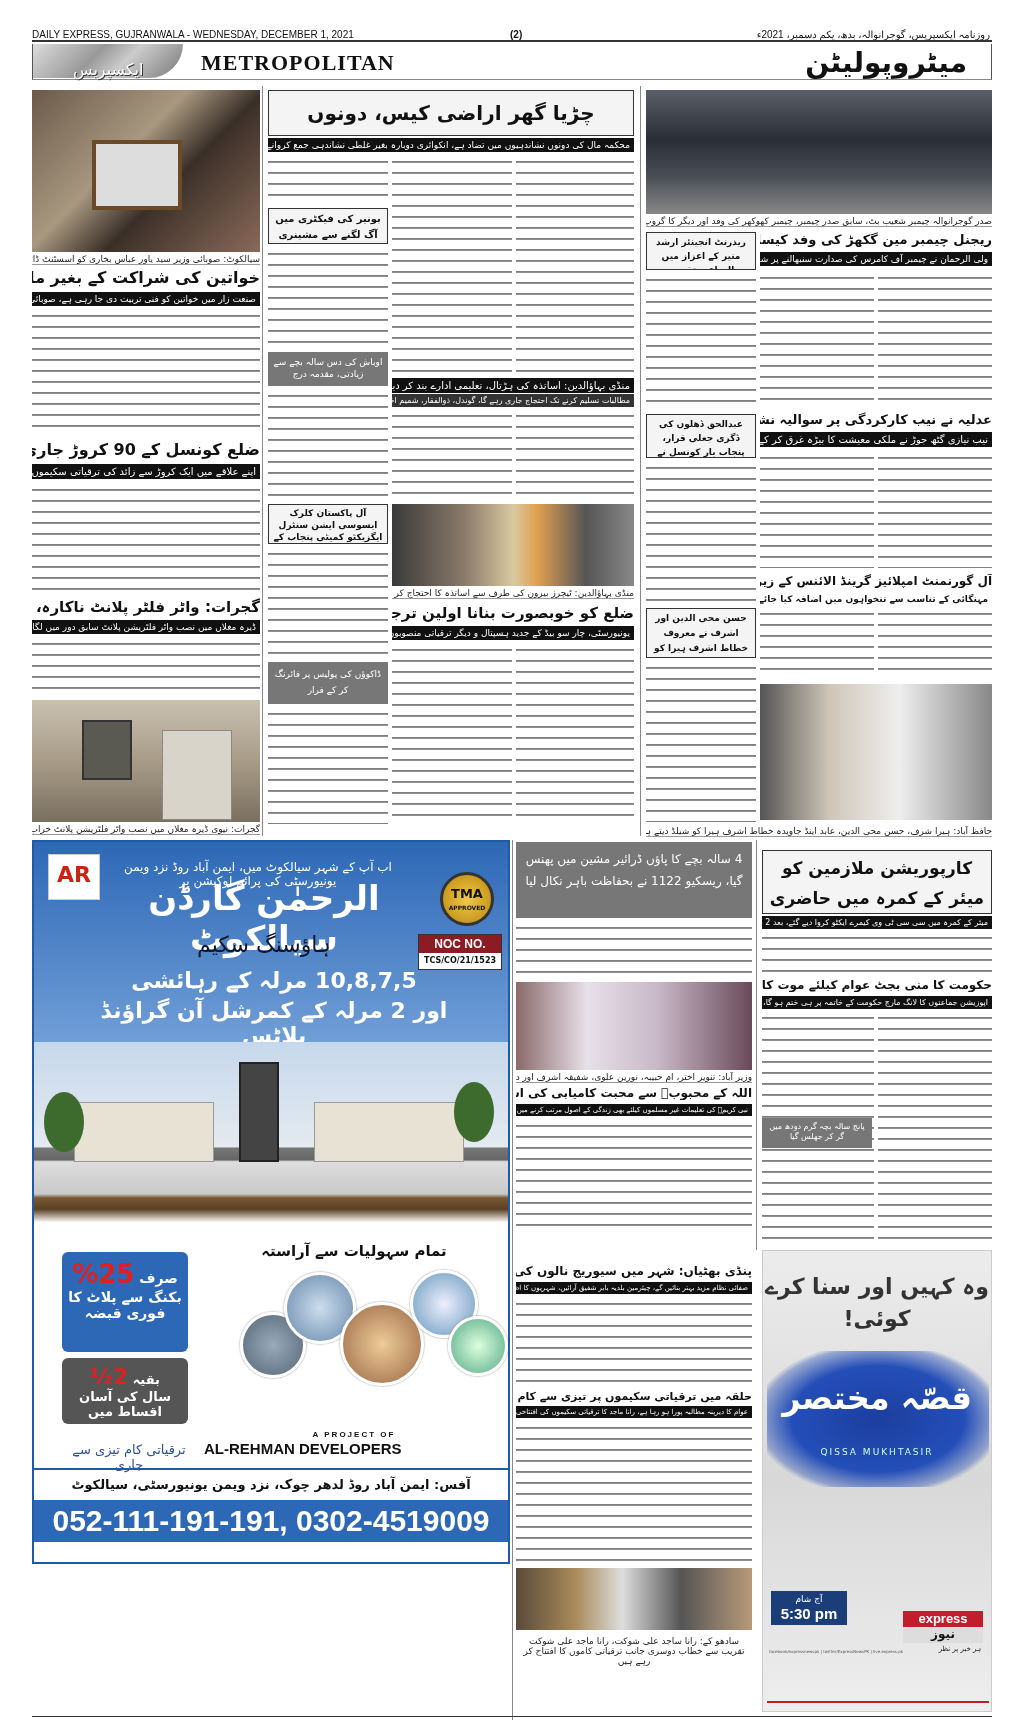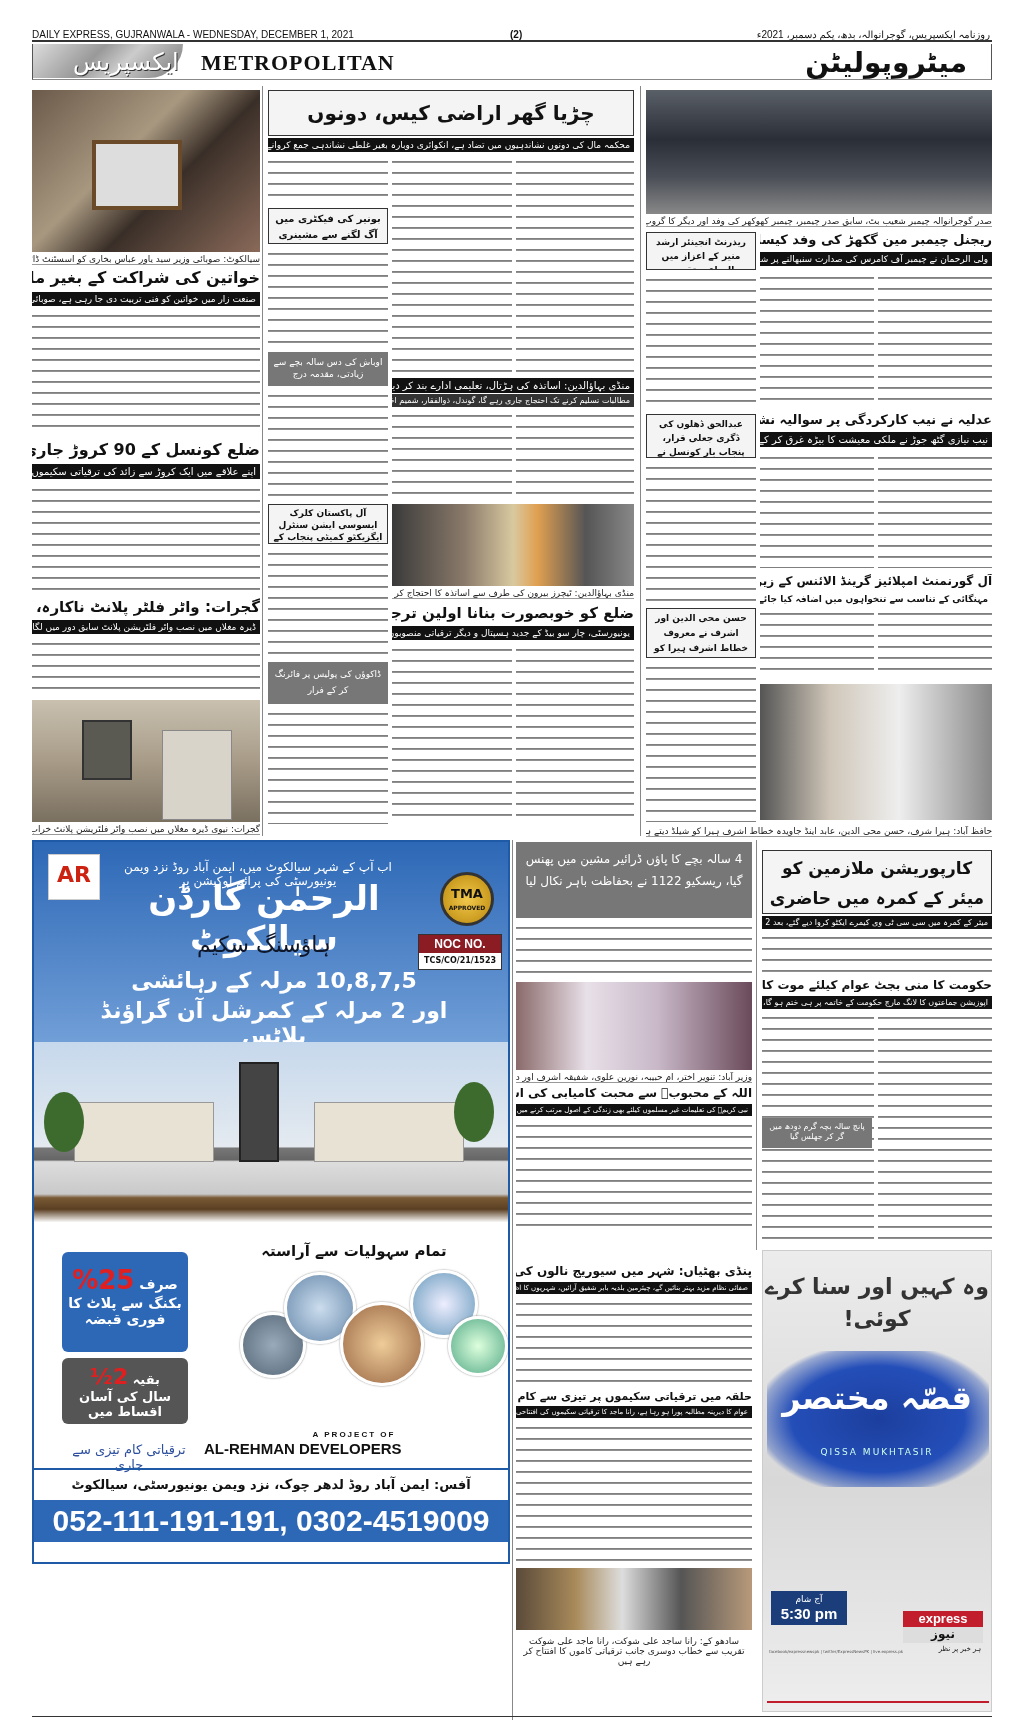--- a/index.html
+++ b/index.html
@@ -5,21 +5,21 @@
 *{box-sizing:border-box;margin:0;padding:0}
 body{width:1024px;height:1723px;background:#fff;font-family:"DejaVu Sans",sans-serif;color:#111;position:relative;overflow:hidden}
 .abs{position:absolute}
 .topline{position:absolute;left:32px;top:29px;width:958px;height:14px;font-size:10px;font-family:"Liberation Sans",sans-serif}
 .topline .l{position:absolute;left:0;top:0}
 .topline .c{position:absolute;left:478px;top:0;font-weight:bold}
 .topline .r{position:absolute;right:0;top:0;direction:rtl}
 .rule{position:absolute;left:32px;width:960px;height:2px;background:#333}
 .masthead{position:absolute;left:32px;top:44px;width:960px;height:36px;border:1px solid #555;border-top:none;border-bottom:1px solid #888}
 .logo{position:absolute;left:0;top:0;width:150px;height:34px;background:linear-gradient(135deg,#ddd,#999 40%,#ccc 60%,#777);border-radius:0 0 40px 0}
-.logo span{position:absolute;left:40px;top:4px;font-size:24px;color:#fff;text-shadow:1px 1px 0 #333;direction:rtl}
+.logo span{position:absolute;left:40px;top:16px;font-size:16px;color:#fff;text-shadow:1px 1px 0 #333;direction:rtl}
 .metro-en{position:absolute;left:168px;top:6px;font-family:"Liberation Serif",serif;font-weight:bold;font-size:22px;letter-spacing:1px}
 .metro-ur{position:absolute;right:24px;top:2px;font-size:28px;font-weight:bold;direction:rtl}
 .col-border{position:absolute;background:#888;width:1px}
 .photo{position:absolute;background:#888;overflow:hidden}
 .caption{position:absolute;font-size:9px;direction:rtl;text-align:right;color:#222;border-bottom:1px solid #999;white-space:nowrap;overflow:hidden}
 .hl{position:absolute;direction:rtl;text-align:right;font-weight:bold;white-space:nowrap;overflow:hidden}
 .sub{position:absolute;background:#111;color:#fff;direction:rtl;text-align:right;font-size:11px;padding:2px 4px;white-space:nowrap;overflow:hidden}
 .boxhl{position:absolute;border:1px solid #333;background:#f4f4f4;direction:rtl;text-align:center;font-weight:bold;overflow:hidden}
 .greybox{position:absolute;background:#777;color:#fff;direction:rtl;text-align:center;font-size:11px;line-height:20px;padding:4px}
 .text{position:absolute;overflow:hidden;background:repeating-linear-gradient(to bottom,#fff 0,#fff 5px,#777 5px,#999 7px,#fff 7px,#fff 11px)}
@@ -33,21 +33,21 @@
 .noc{position:absolute;right:6px;top:92px;width:84px;height:36px;border:1px solid #333}
 .noc .t{background:#8b1c24;color:#fff;font-weight:bold;font-size:12px;text-align:center;height:18px;line-height:18px;font-family:"Liberation Sans",sans-serif}
 .noc .v{background:#fff;color:#111;font-size:8px;text-align:center;line-height:16px;font-weight:bold}
 .ad-sub{position:absolute;left:70px;top:90px;width:320px;color:#0f172a;font-size:22px;font-weight:normal;direction:rtl;text-align:center}
 .ad-l1{position:absolute;left:40px;top:126px;width:400px;color:#fff;font-size:22px;font-weight:bold;direction:rtl;text-align:center}
 .ad-l2{position:absolute;left:40px;top:156px;width:400px;color:#fff;font-size:22px;font-weight:bold;direction:rtl;text-align:center}
 .render{position:absolute;left:0;top:200px;width:100%;height:190px;background:linear-gradient(#c6d8ec,#e4eaf0 55%,#777 56%,#666 62%,#ddd 63%,#c9c9c9 80%,#7a5a35 82%,#5a3f22 88%,#fff 95%)}
 .bldg{position:absolute;background:#e8e2d5;border:1px solid #999}
 .gate{position:absolute;background:#444;border:2px solid #222}
 .tree{position:absolute;width:40px;height:60px;border-radius:50%;background:#3d6b2d}
-.box25{position:absolute;left:28px;top:410px;width:126px;height:100px;background:#2d68b6;border-radius:6px;color:#fff;direction:rtl;text-align:center;font-weight:bold;font-size:14px;padding-top:13px}
+.box25{position:absolute;left:28px;top:410px;width:126px;height:100px;background:#2d68b6;border-radius:6px;color:#fff;direction:rtl;text-align:center;font-weight:bold;font-size:14px;padding-top:7px}
 .box25 .pct{color:#e02020;font-size:26px}
 .box2{position:absolute;left:28px;top:516px;width:126px;height:66px;background:#555;border-radius:6px;color:#fff;direction:rtl;text-align:center;font-weight:bold;font-size:13px;padding-top:6px}
 .box2 .n{color:#e02020;font-size:22px}
 .ad-faci{position:absolute;left:200px;top:400px;width:240px;color:#111;font-size:15px;font-weight:bold;direction:rtl;text-align:center}
 .circle{position:absolute;border-radius:50%;border:3px solid #fff;box-shadow:0 0 2px #777}
 .dev1{position:absolute;left:200px;top:588px;width:240px;text-align:center;font-size:8px;font-weight:bold;letter-spacing:2px;font-family:"Liberation Sans",sans-serif}
 .dev2{position:absolute;left:170px;top:598px;width:300px;text-align:left;font-size:15px;font-weight:bold;font-family:"Liberation Sans",sans-serif}
 .ad-prog{position:absolute;left:30px;top:600px;width:130px;color:#2d4f9e;font-size:13px;direction:rtl;text-align:center}
 .ad-office{position:absolute;left:0;top:626px;width:100%;height:32px;border-top:2px solid #1f5aa6;direction:rtl;text-align:center;font-size:13px;line-height:30px;font-weight:bold}
 .ad-phone{position:absolute;left:0;top:658px;width:100%;height:42px;background:#2d68b6;color:#fff;font-weight:bold;font-size:30px;text-align:center;line-height:42px;font-family:"Liberation Sans",sans-serif}

